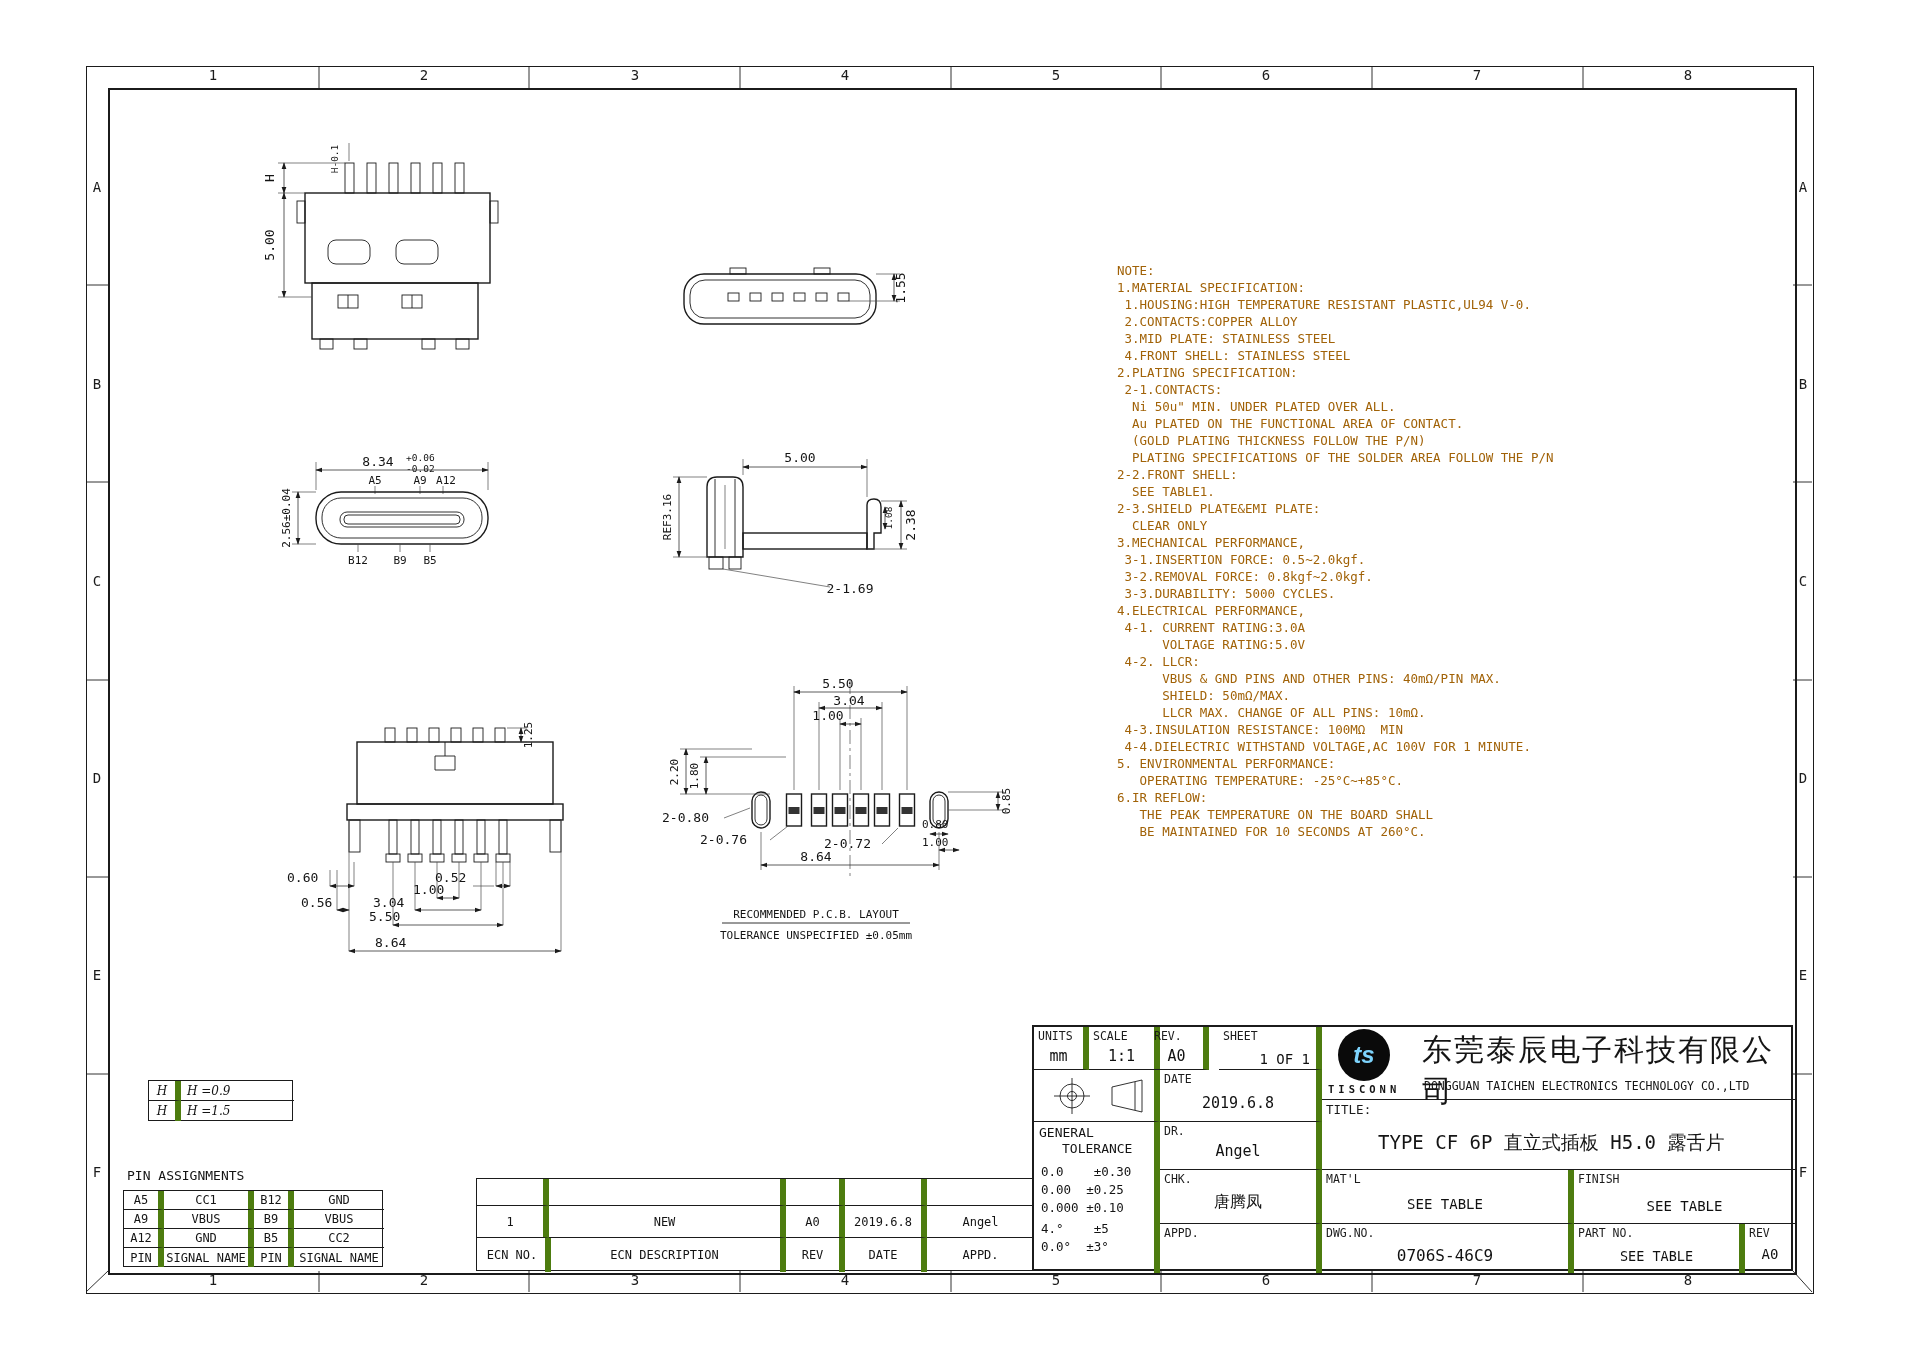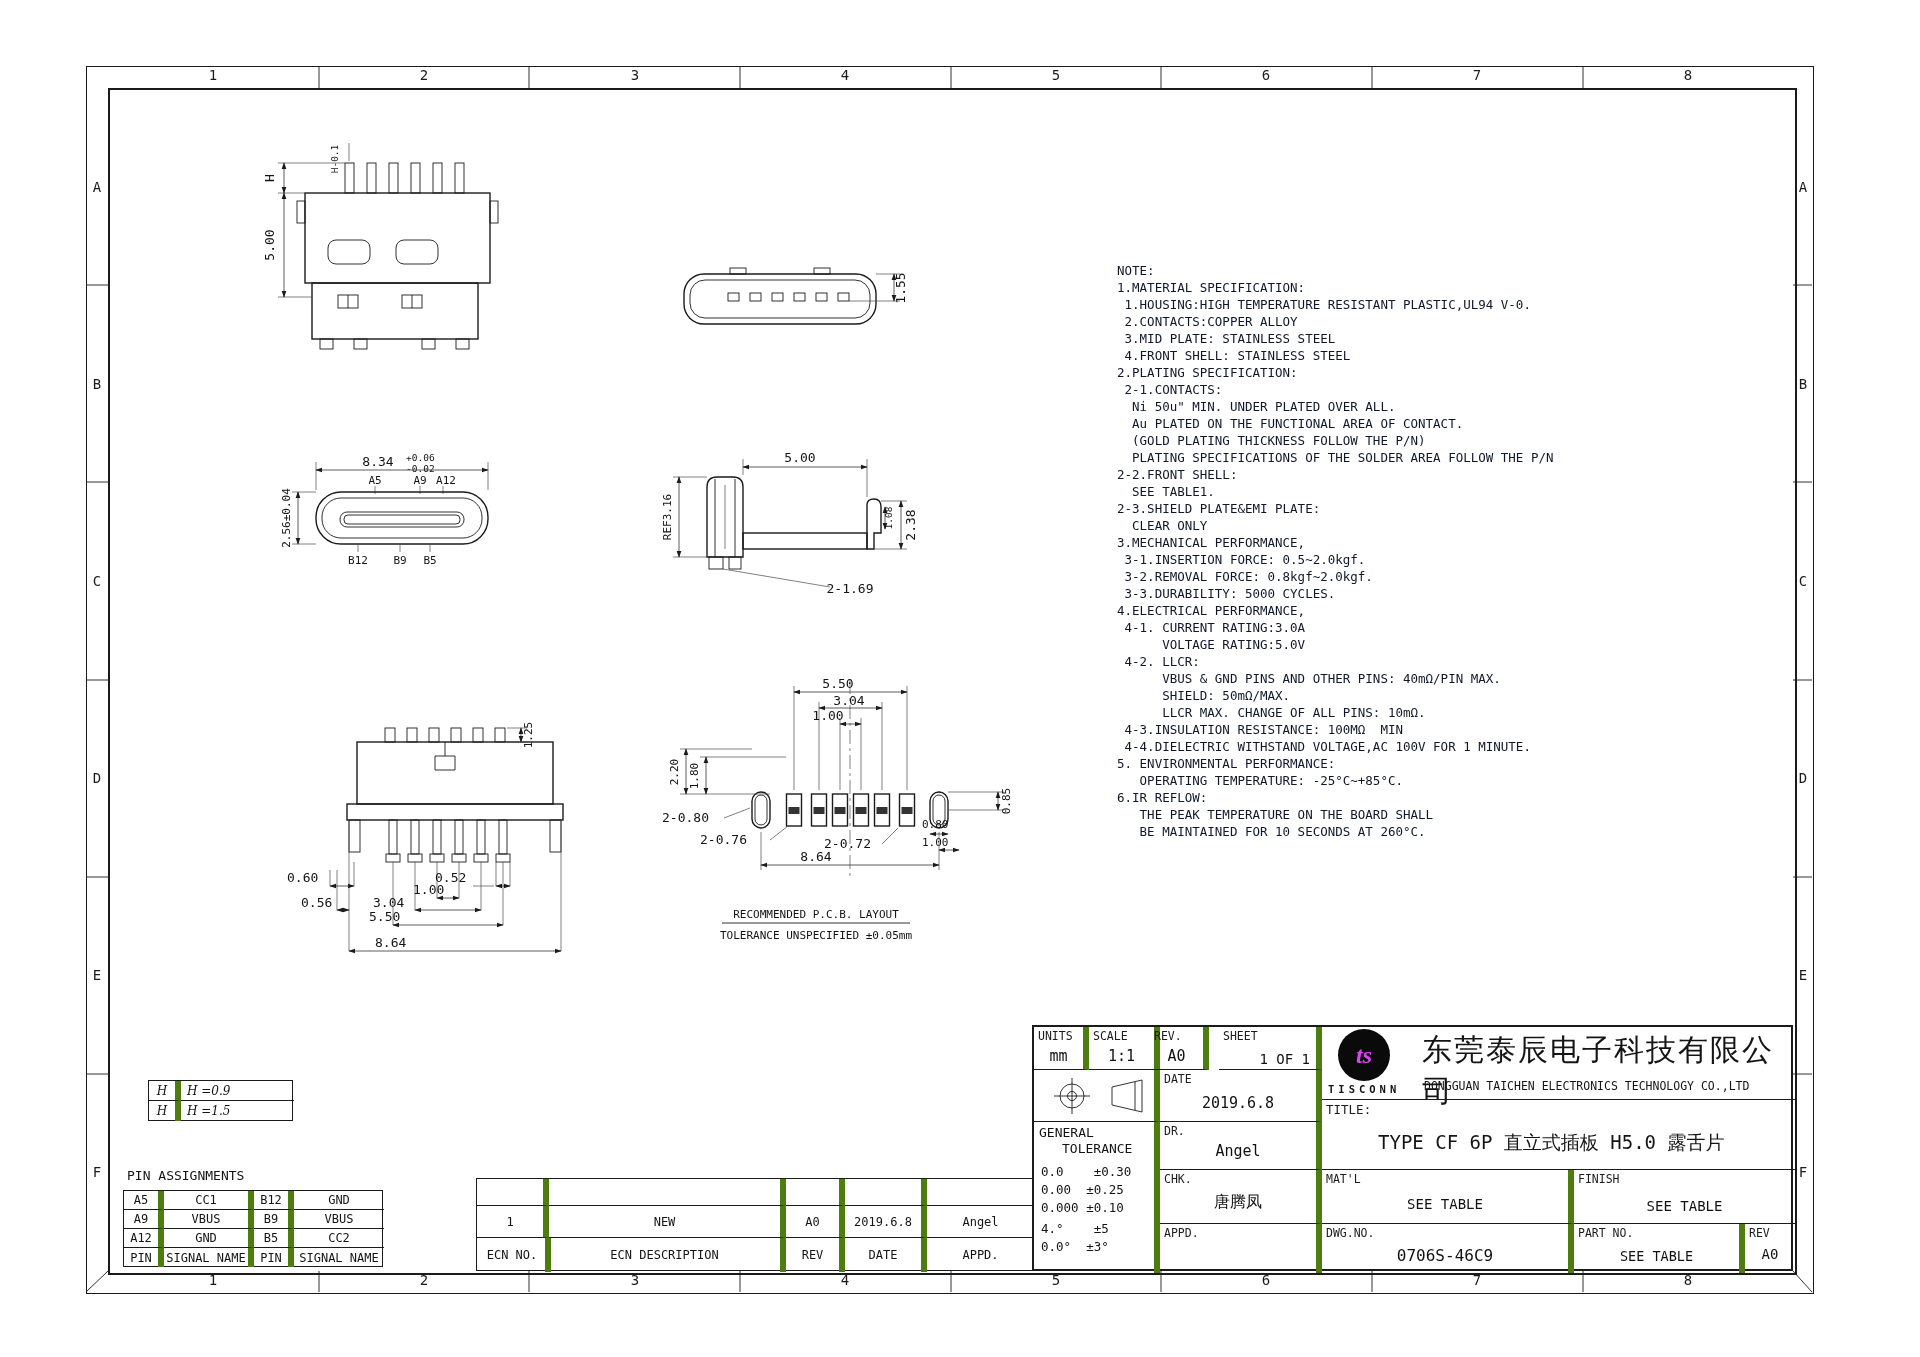--- a/index.html
+++ b/index.html
@@ -10,21 +10,21 @@
   .frame2{border:2px solid #1b1b1b;}
   .zone{font-size:14px;color:#1b1b1b;text-align:center;}
   svg{overflow:visible;}
   svg text{font-family:"DejaVu Sans Mono", monospace;font-size:13px;fill:#141414;}
   svg text.sm{font-size:9.5px;}
   svg text.md{font-size:11px;}
   .ol{stroke:#1b1b1b;stroke-width:1.4;fill:none;}
   .tl{stroke:#1b1b1b;stroke-width:0.9;fill:none;}
   .ext{stroke:#4a4a4a;stroke-width:0.7;fill:none;}
   .dim{stroke:#333;stroke-width:0.8;fill:none;marker-start:url(#arw);marker-end:url(#arw);}
-  .notes{font-size:12.5px;line-height:17px;white-space:pre;color:#0f172a;}
+  .notes{font-size:12.5px;line-height:17px;white-space:pre;color:#a16207;}
   .cell{position:absolute;box-sizing:border-box;font-size:12.5px;}
   .br{border-right:6px solid #4d7c0f;}
   .bb{border-bottom:1px solid #1b1b1b;}
   .lbl{position:absolute;top:2px;left:4px;font-size:11.5px;color:#1b1b1b;}
   .cv{position:absolute;left:0;right:0;text-align:center;color:#111;}
   .gridtbl{position:absolute;box-sizing:border-box;border:1.5px solid #1b1b1b;}
   .tc{position:absolute;box-sizing:border-box;display:flex;align-items:center;justify-content:center;
       font-size:12px;color:#141414;}
   .htbl{font-family:"DejaVu Serif", serif;font-style:italic;font-size:14px;}
 </style>
@@ -491,23 +491,23 @@
     </div>
     <div class="cell br bb" style="left:126px;top:143px;width:162px;height:54px;">
       <span class="lbl">CHK.</span>
       <span class="cv" style="top:22px;font-size:16px;font-family:'DejaVu Sans',sans-serif;">唐腾凤</span>
     </div>
     <div class="cell br" style="left:126px;top:197px;width:162px;height:49px;">
       <span class="lbl">APPD.</span>
       <span class="cv" style="top:22px;font-size:15px;"></span>
     </div>
     <div class="cell bb" style="left:288px;top:0;width:473px;height:73px;">
-      <span class="abs" style="left:16px;top:2px;width:52px;height:52px;border-radius:50%;background:#0a0a0a;color:#d946ef;
+      <span class="abs" style="left:16px;top:2px;width:52px;height:52px;border-radius:50%;background:#0a0a0a;color:#7dd3fc;
                    display:flex;align-items:center;justify-content:center;font-style:italic;font-weight:bold;font-size:24px;
-                   font-family:Liberation Serif, serif;">ts</span>
+                   font-family:Liberation Sans, sans-serif;">ts</span>
       <span class="abs" style="left:6px;top:56px;font-size:10.5px;letter-spacing:4px;font-weight:bold;">TISCONN</span>
       <span class="abs" style="left:100px;top:3px;font-size:30px;font-family:'DejaVu Sans',sans-serif;letter-spacing:2px;">东莞泰辰电子科技有限公司</span>
       <span class="abs" style="left:102px;top:52px;font-size:11.5px;">DONGGUAN  TAICHEN  ELECTRONICS  TECHNOLOGY  CO.,LTD</span>
     </div>
     <div class="cell bb" style="left:288px;top:73px;width:473px;height:70px;">
       <span class="lbl" style="font-size:12.5px;">TITLE:</span>
       <span class="abs" style="left:56px;top:30px;font-size:19px;">TYPE CF 6P  直立式插板 H5.0  露舌片</span>
     </div>
     <div class="cell br bb" style="left:288px;top:143px;width:252px;height:54px;">
       <span class="lbl">MAT'L</span>

